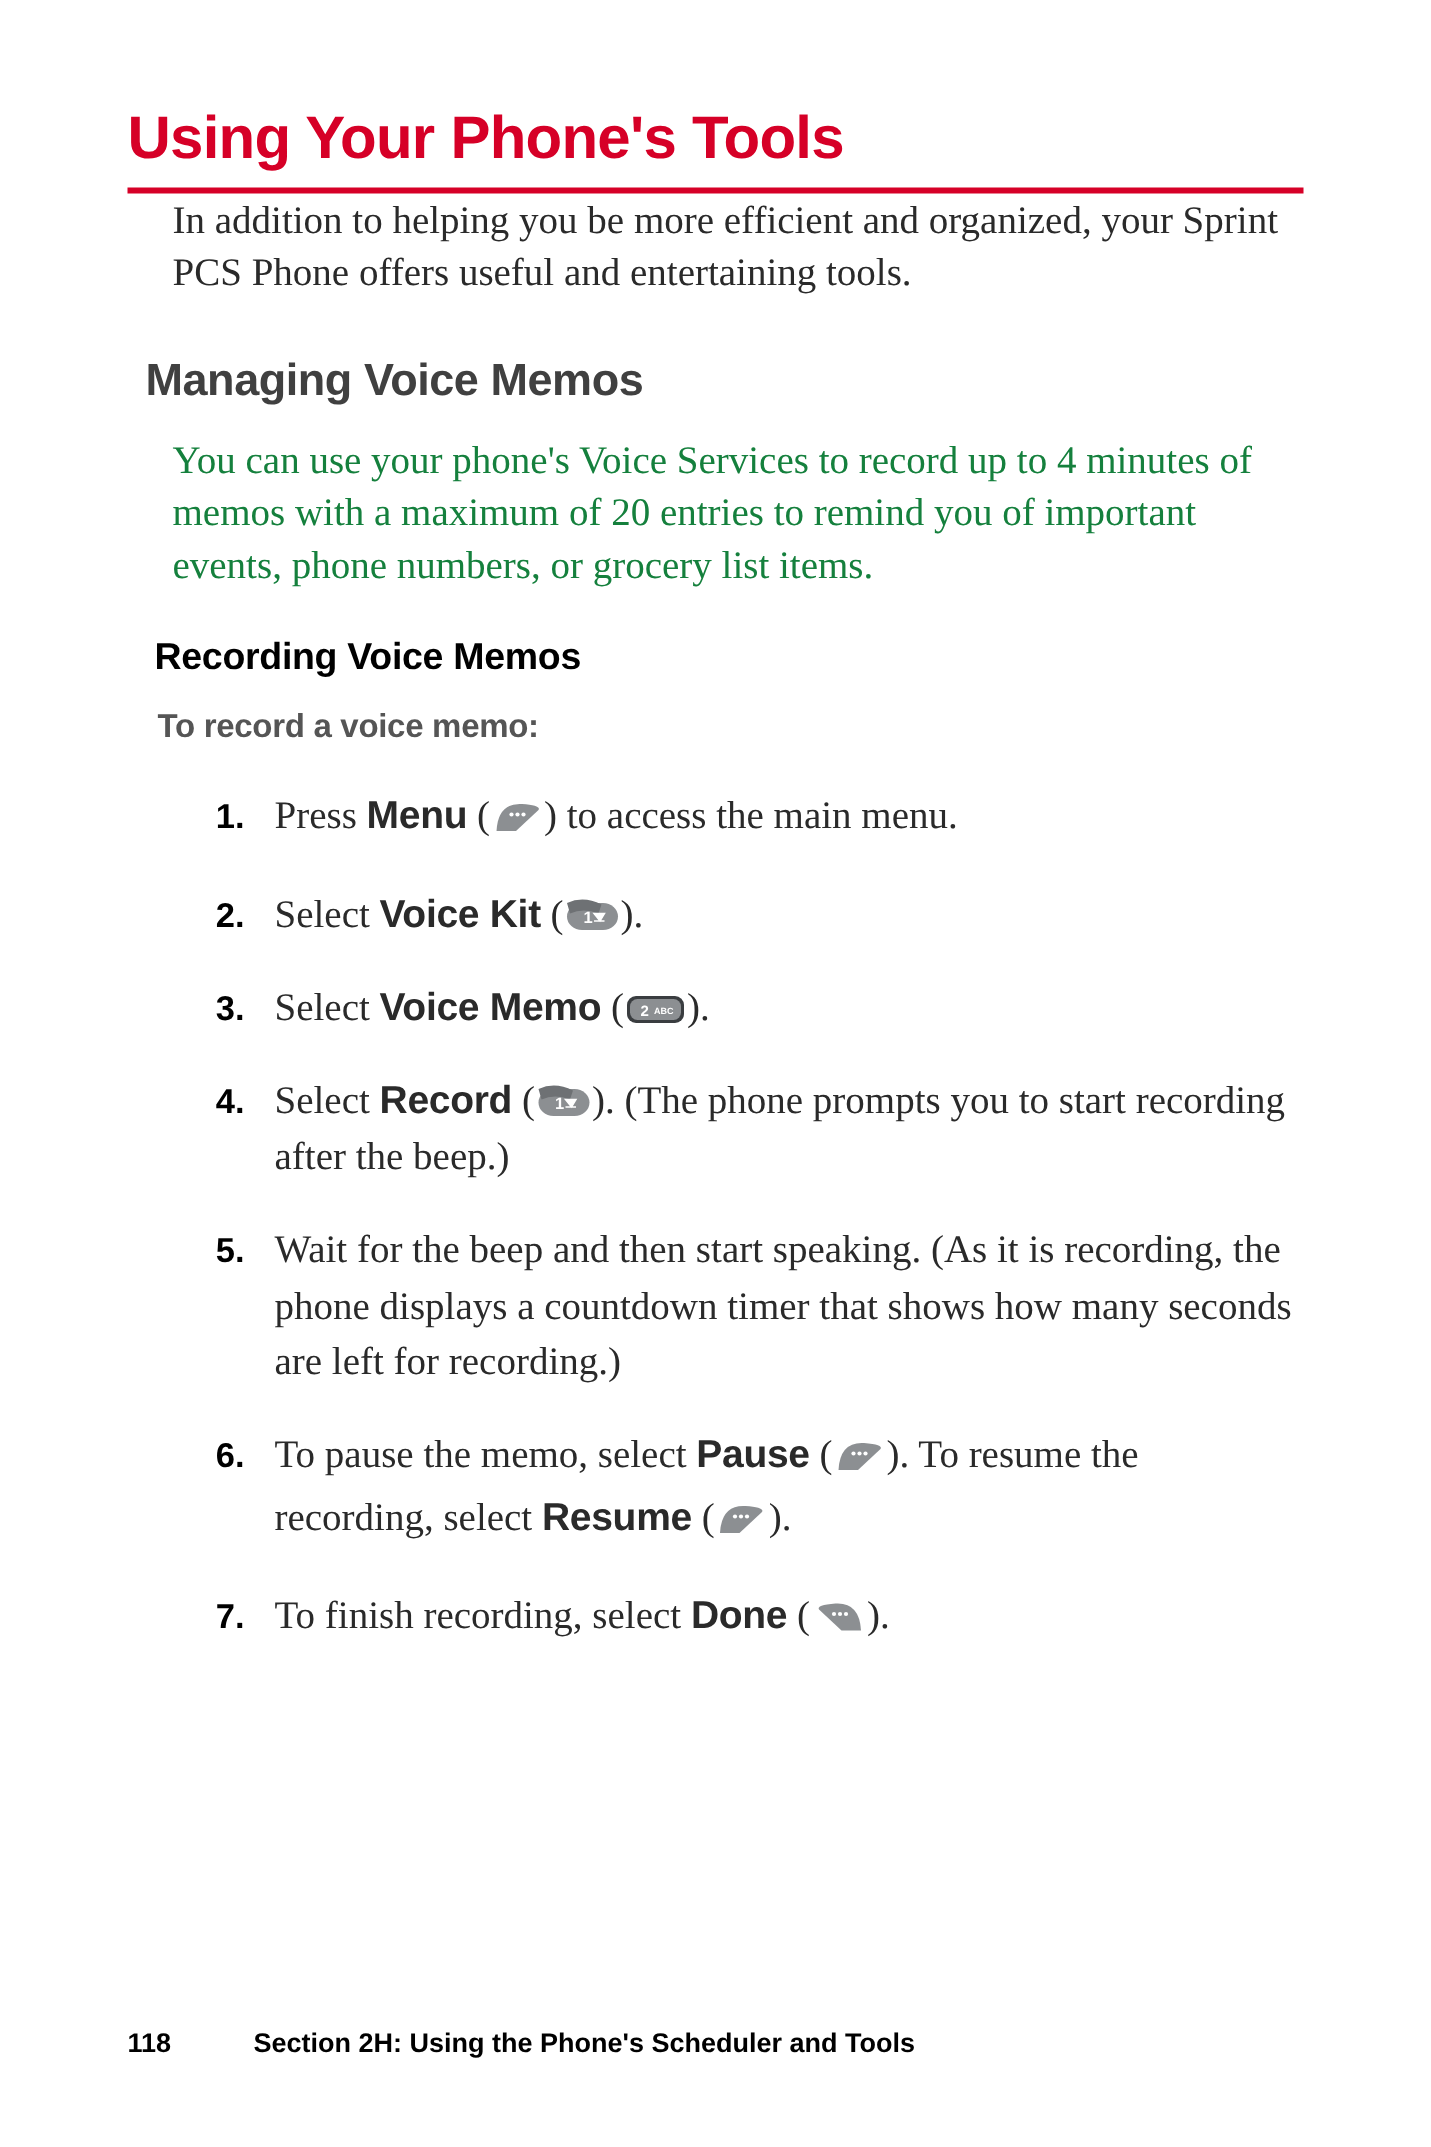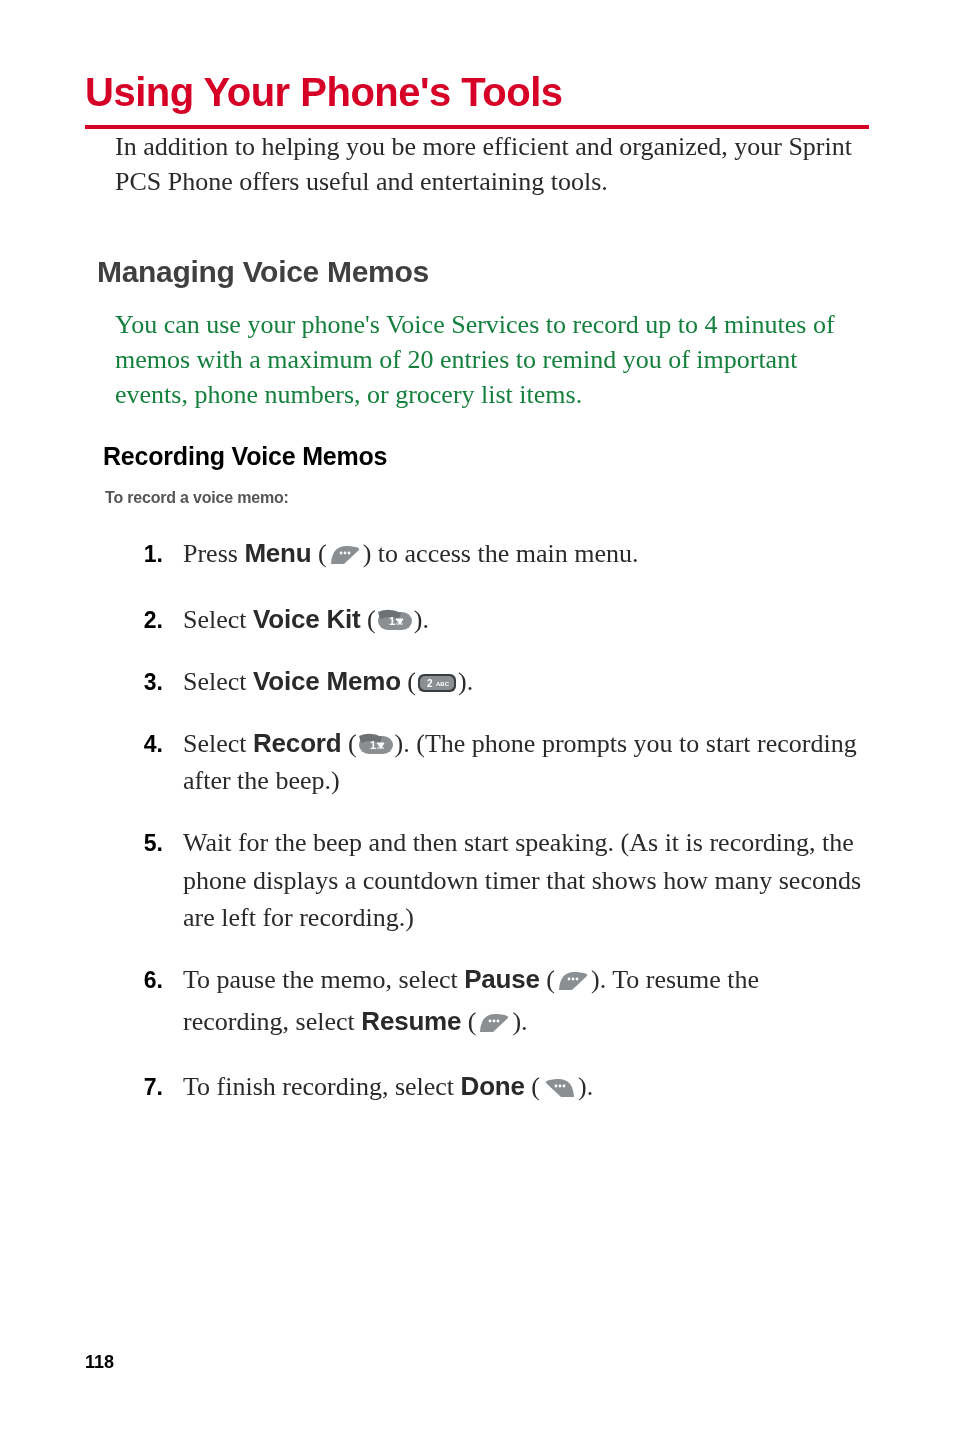--- a/index.html
+++ b/index.html
@@ -16,21 +16,21 @@
     color: #d60027;
     font-size: 40px;
     letter-spacing: -0.5px;
     padding-bottom: 10px;
     border-bottom: 4px solid #d60027;
   }
   .intro {
     font-family: Georgia, "Times New Roman", serif;
     font-size: 26px;
     line-height: 1.35;
-    margin: 0 0 56px 30px;
+    margin: 0 0 38px 30px;
     color: #2a2a2a;
   }
   .h2 {
     font-family: "Helvetica Neue", Helvetica, Arial, sans-serif;
     font-weight: 800;
     color: #404040;
     font-size: 30px;
     letter-spacing: -0.3px;
     margin: 0 0 18px 12px;
   }
@@ -45,21 +45,21 @@
     font-family: "Helvetica Neue", Helvetica, Arial, sans-serif;
     font-weight: 800;
     font-size: 25px;
     color: #000;
     margin: 0 0 18px 18px;
     letter-spacing: -0.2px;
   }
   .h4 {
     font-family: "Helvetica Neue", Helvetica, Arial, sans-serif;
     font-weight: 700;
-    font-size: 16px;
+    font-size: 22px;
     color: #555;
     margin: 0 0 28px 20px;
     letter-spacing: -0.2px;
   }
   ol.steps {
     list-style: none;
     margin-left: 50px;
     counter-reset: none;
   }
   ol.steps > li {
@@ -234,13 +234,14 @@
             </g>
           </svg>
       </span>).
     </span>
   </li>
 
 </ol>
 
 <div class="footer">
   <span>118</span>
+  <span>Section 2H: Using the Phone's Scheduler and Tools</span>
 </div>
 
 </body></html>

